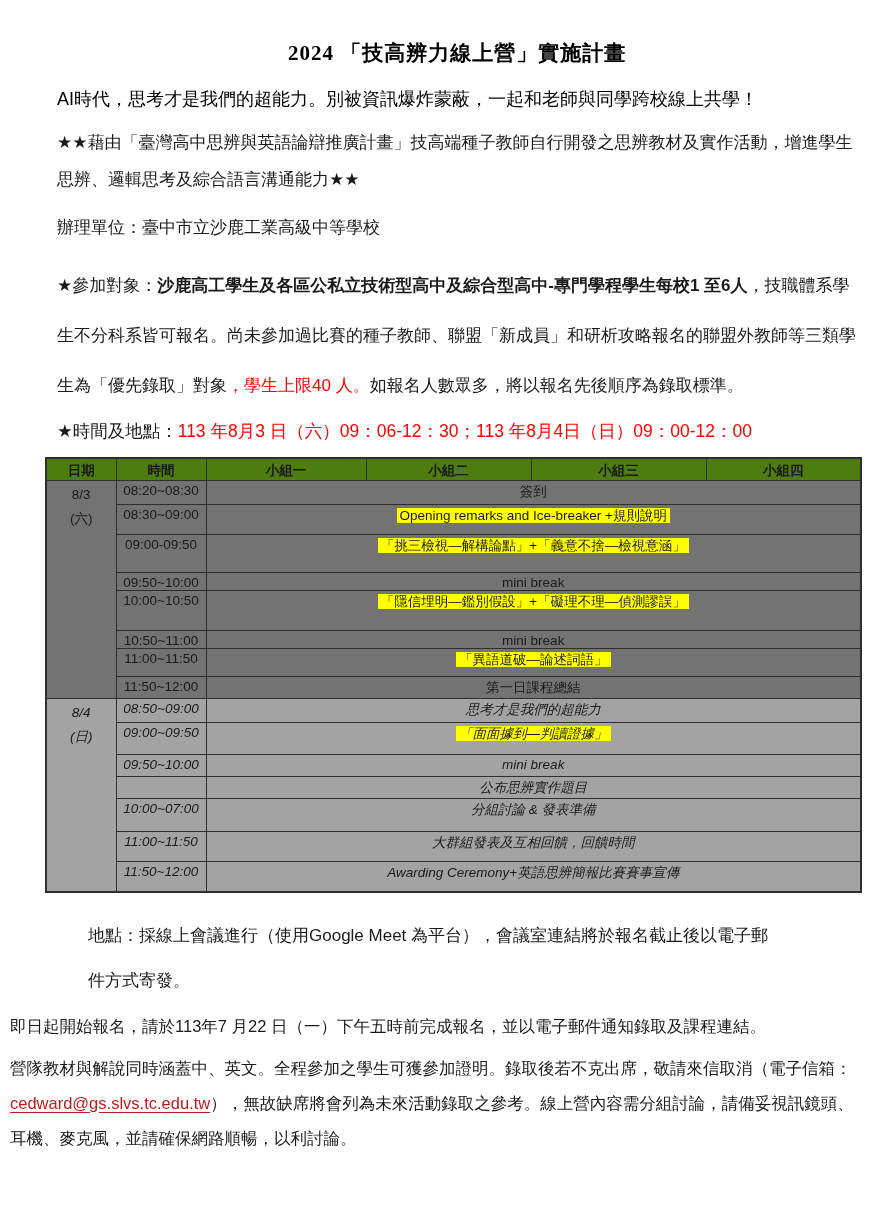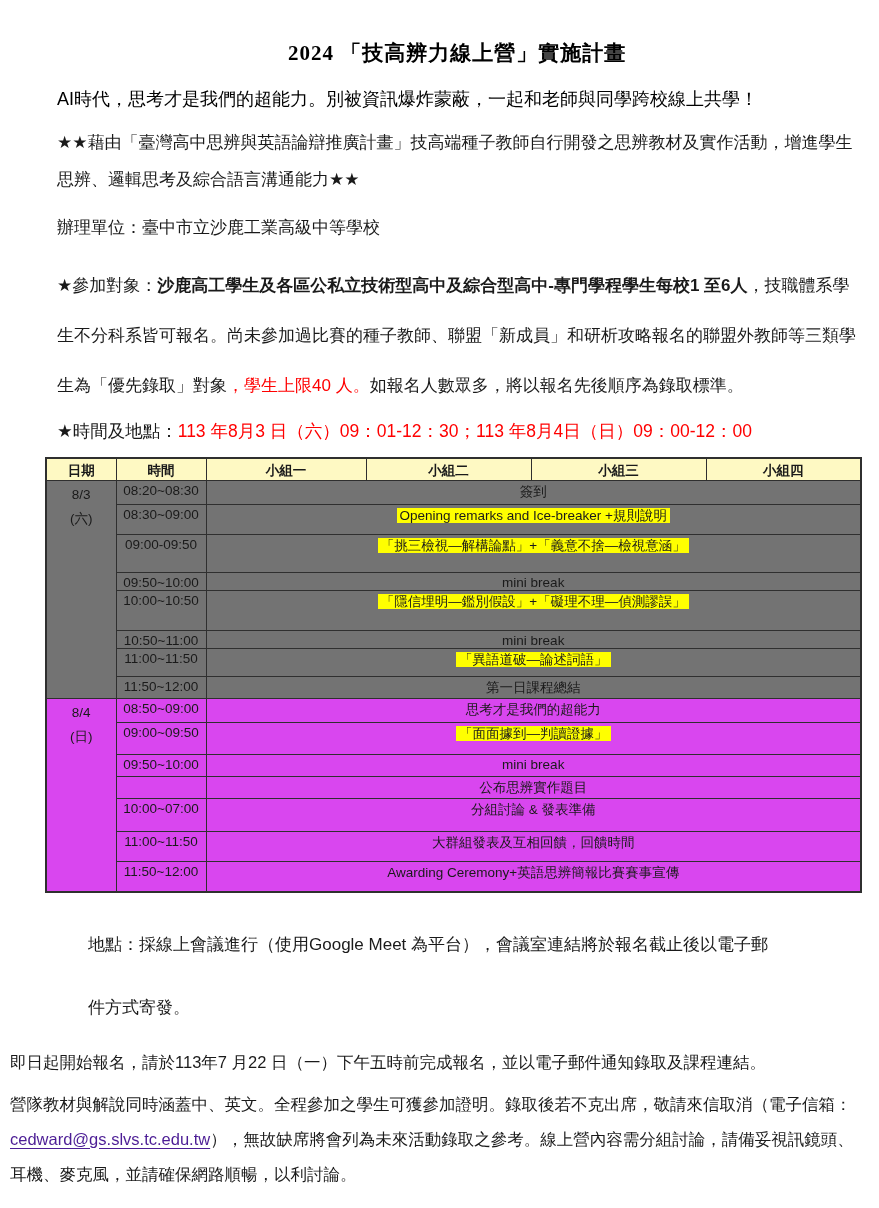--- a/index.html
+++ b/index.html
@@ -34,54 +34,54 @@
     font-size:13.5px; table-layout:fixed;
     border:2px solid #2f2f2f;
   }
   table.schedule th, table.schedule td {
     border:1px solid #2f2f2f;
     vertical-align:top;
     padding:2px 2px 0 2px;
     overflow:hidden;
   }
   table.schedule th {
-    background:#fef9c3; font-weight:bold; text-align:center;
+    background:#4d7c0f; font-weight:bold; text-align:center;
     height:21px; padding-top:3px; font-size:13.5px;
   }
   td.datecell { text-align:center; vertical-align:middle; font-size:13.5px; line-height:24px; }
   td.timecell { text-align:center; white-space:nowrap; font-size:13.5px; }
   td.actcell  { text-align:center; font-size:13.5px; }
   .d1 { background:#737373; }
-  .d2 { background:#d946ef; }
+  .d2 { background:#a3a3a3;font-style:italic; }
   .hl { background:#ffff00; padding:0 3px; }
 
   
   .footer { padding:0 10px; }
-  .loc { margin-top:20px; padding-left:78px; padding-right:88px; font-size:17px; line-height:63px; }
+  .loc { margin-top:20px; padding-left:78px; padding-right:88px; font-size:17px; line-height:45px; }
   .reg { margin-top:6px; font-size:16.5px; line-height:35px; }
   .notes { margin-top:7px; font-size:16.5px; line-height:35px; }
-  a.email { color:#4c1d95; text-decoration:underline; text-underline-offset:3px; }
+  a.email { color:#b91c1c; text-decoration:underline; text-underline-offset:3px; }
 </style>
 </head>
 <body>
 
 <div class="doc">
 
   <div class="top">
     <div class="doc-title">2024 「技高辨力線上營」實施計畫</div>
 
     <p class="headline">AI時代，思考才是我們的超能力。別被資訊爆炸蒙蔽，一起和老師與同學跨校線上共學！</p>
 
     <p class="promo">★★藉由「臺灣高中思辨與英語論辯推廣計畫」技高端種子教師自行開發之思辨教材及實作活動，增進學生思辨、邏輯思考及綜合語言溝通能力★★</p>
 
     <p class="organizer">辦理單位：臺中市立沙鹿工業高級中等學校</p>
 
     <p class="participants"><span>★參加對象：</span><b>沙鹿高工學生及各區公私立技術型高中及綜合型高中-專門學程學生每校1 至6人</b><span>，技職體系學生不分科系皆可報名。尚未參加過比賽的種子教師、聯盟「新成員」和研析攻略報名的聯盟外教師等三類學生為「優先錄取」對象</span><span class="red">，學生上限40 人。</span><span>如報名人數眾多，將以報名先後順序為錄取標準。</span></p>
 
-    <p class="timeplace"><span>★時間及地點：</span><span class="red">113 年8月3 日（六）09：01-12：30；113 年8月4日（日）09：00-12：00</span></p>
+    <p class="timeplace"><span>★時間及地點：</span><span class="red">113 年8月3 日（六）09：06-12：30；113 年8月4日（日）09：00-12：00</span></p>
   </div>
 
   <div class="tablewrap">
     <table class="schedule">
       <colgroup>
         <col style="width:70px">
           <col style="width:90px">
           <col style="width:160px">
         <col style="width:165px">
           <col style="width:175px">

